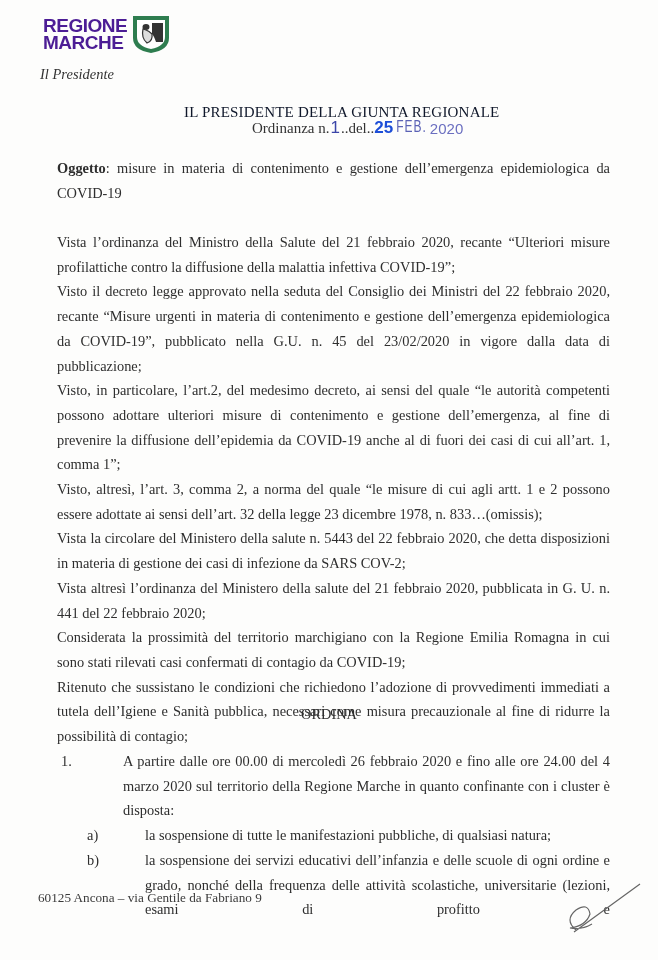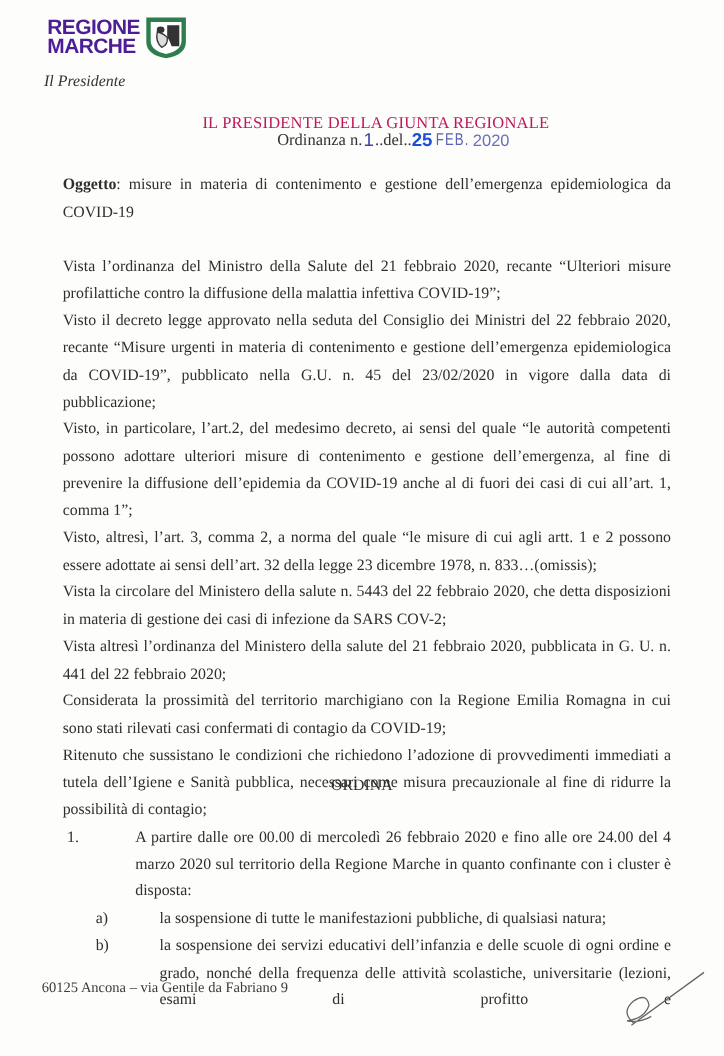--- a/index.html
+++ b/index.html
@@ -3,21 +3,21 @@
 <meta charset="utf-8">
 <style>
   html, body { margin:0; padding:0; }
   body { width:658px; height:960px; background:#fdfdfc; position:relative; overflow:hidden;
          font-family:"Liberation Serif", "DejaVu Serif", serif; color:#2b2b2b; }
   .logo { position:absolute; left:43px; top:14px; height:40px; display:flex; align-items:center; }
   .logo-text { font-family:"Liberation Sans", "DejaVu Sans", sans-serif; font-weight:bold;
                font-size:19px; line-height:17px; letter-spacing:-0.5px; color:#4c1d95; }
   .logo-shield { margin-left:3px; width:42px; height:40px; }
   .president-label { position:absolute; left:40px; top:66px; font-style:italic; font-size:14.5px; color:#333; }
-  .header-title { position:absolute; left:184px; top:104px; font-size:15px; letter-spacing:0.2px; color:#be185d; }
+  .header-title { position:absolute; left:184px; top:104px; font-size:15px; letter-spacing:0.2px; color:#0f172a; }
   .ordinanza { position:absolute; left:252px; top:118px; font-size:15px; color:#333; display:flex; align-items:center; }
   .handwritten { color:#3b45a8; font-family:"Liberation Sans", sans-serif; font-size:17px; margin:0 1px; }
   .stamp { color:#5b62b5; font-family:"Liberation Sans", sans-serif; font-size:12px; transform:scaleY(1.3); display:inline-block; margin:0 3px 2px; letter-spacing:1px; }
   .stamp-date { color:#6b6fc0; font-family:"Liberation Sans", sans-serif; font-size:15px; }
   .hand-num { color:#1d4ed8; font-family:"Liberation Sans", sans-serif; font-size:17px; font-weight:bold; }
   .text-block { position:absolute; left:57px; width:553px; font-size:14.4px; line-height:24.7px; color:#2e2e2e; text-align:justify; }
   .oggetto { top:156px; }
   .oggetto b { font-weight:bold; }
   .visti { top:230px; }
   .para { margin:0; text-align:justify; text-align-last:left; }

